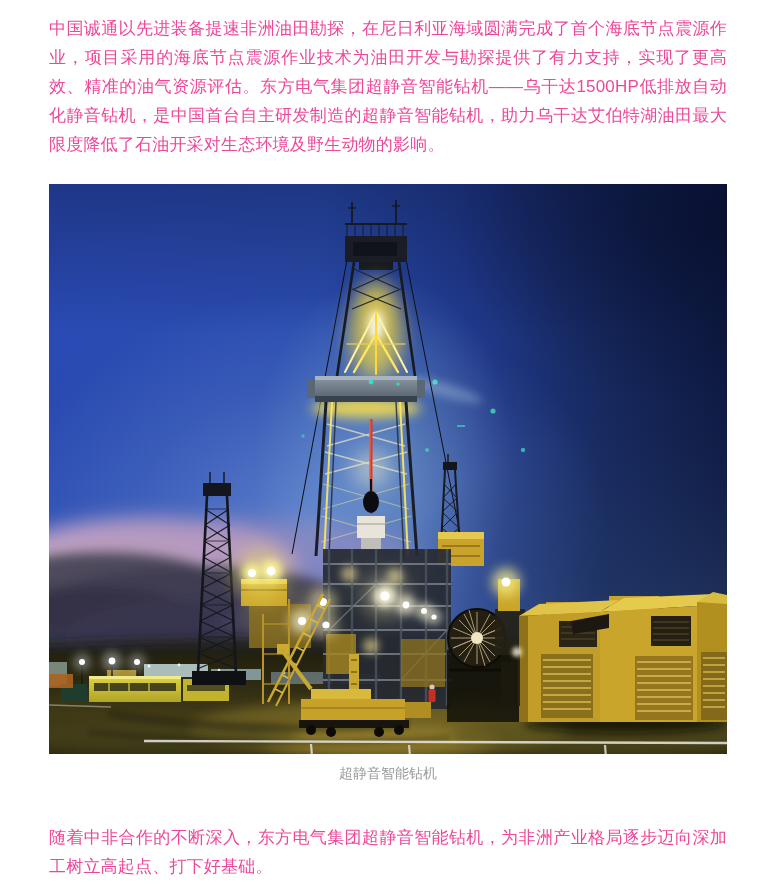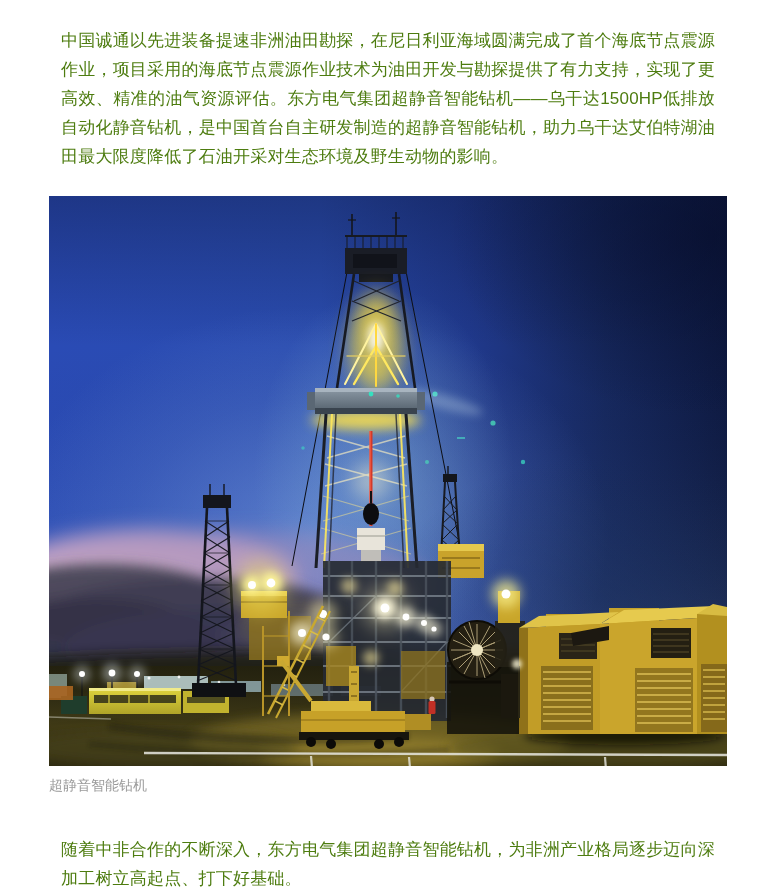--- a/index.html
+++ b/index.html
@@ -1,31 +1,31 @@
 <!DOCTYPE html>
 <html><head>
 <meta charset="utf-8">
 <style>
   html,body{margin:0;padding:0;background:#ffffff;}
   body{width:777px;font-family:"Liberation Sans","DejaVu Sans",sans-serif;}
   .page{width:678px;padding:14px 50px 14px 49px;background:#fff;}
   p.article-para{
-    margin:12px;
+    margin:0;
     font-size:17px;
     line-height:29px;
-    color:#4d7c0f;
+    color:#ec4899;
     text-align:justify;
     letter-spacing:.2px;
   }
   figure.article-figure{margin:25px 0 0 0;padding:0;}
   .photo-wrap{width:678px;height:570px;overflow:hidden;background:#1a2a60;}
   .photo-wrap svg{display:block;}
   figcaption.photo-caption{
     margin-top:9px;
-    text-align:left;
+    text-align:center;
     font-size:14px;
     line-height:20px;
     color:#9b9b9b;
   }
   p.article-para.second{margin-top:40px;}
 </style>
 </head>
 <body>
 
 <div class="page">

